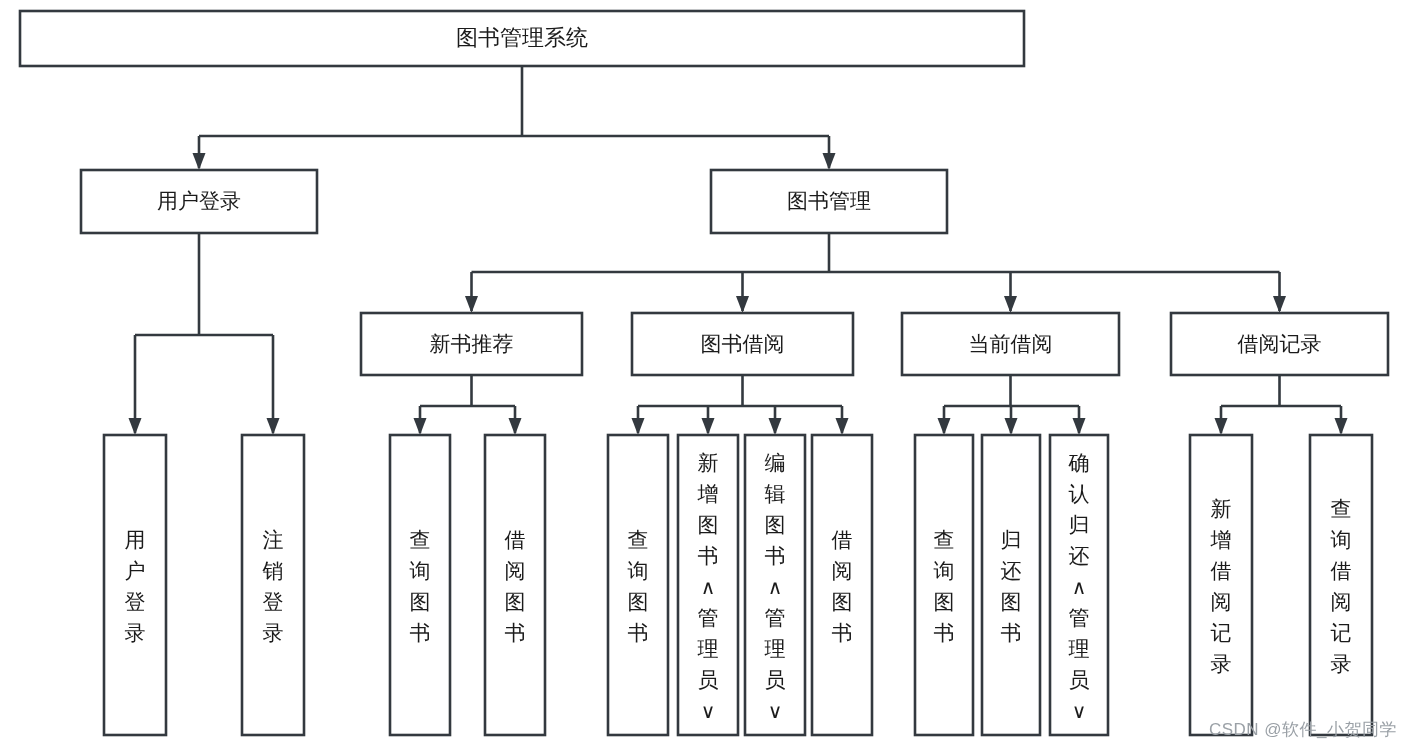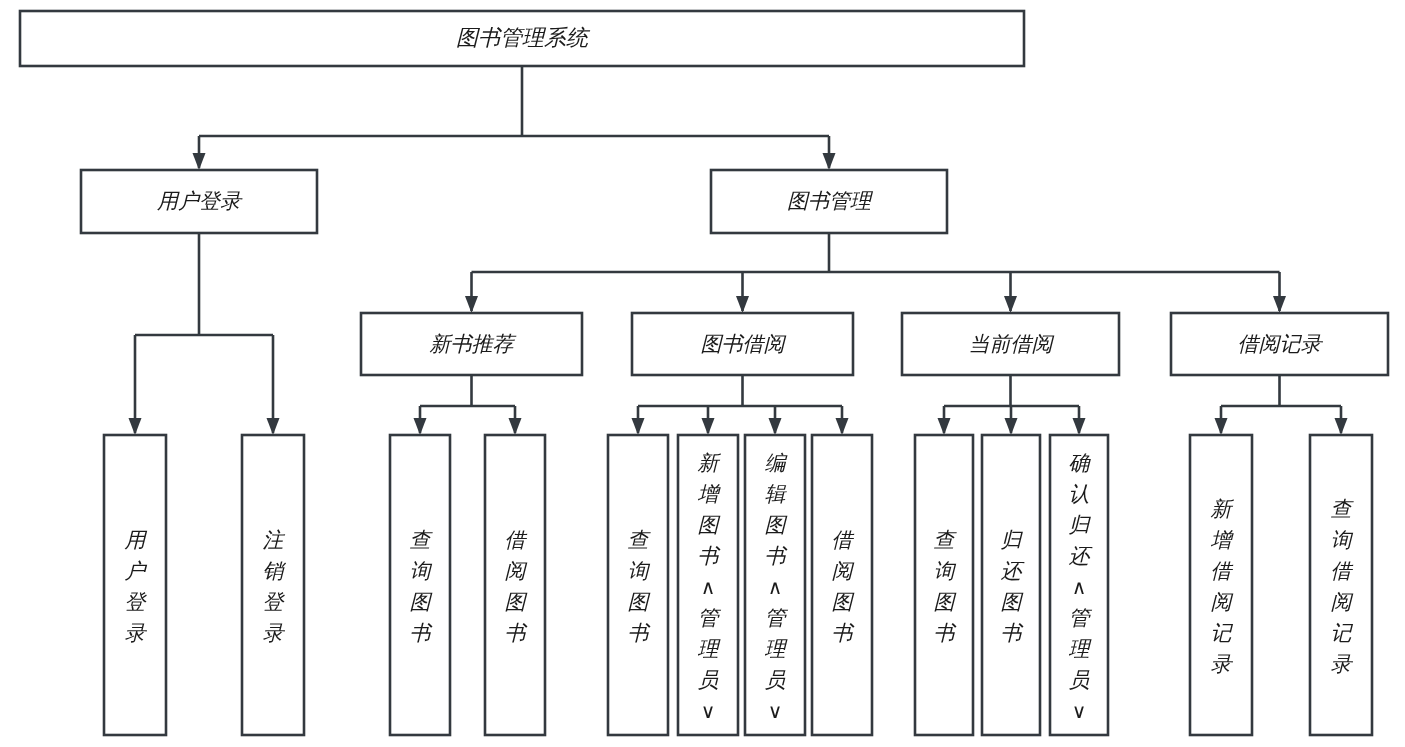--- a/index.html
+++ b/index.html
@@ -13,21 +13,20 @@
     font-family: "Liberation Sans", "DejaVu Sans", sans-serif;
     overflow: hidden;
     position: relative;
   }
   #diagram-root {
     position: absolute;
     left: 0;
     top: 0;
     width: 1405px;
     height: 747px;
-    font-style: italic;
   }
   svg.flow {
     display: block;
     width: 1405px;
     height: 747px;
   }
   .node-rect {
     fill: #ffffff;
     stroke: #33393f;
     stroke-width: 2.6;
@@ -203,13 +202,14 @@
         <g>
           <rect x="1190" y="435" width="62" height="300" class="node-rect" rx="0"></rect>
           <text x="1221" class="node-label-v" y="516.18"><tspan x="1221" dy="0">新</tspan><tspan x="1221" dy="31">增</tspan><tspan x="1221" dy="31">借</tspan><tspan x="1221" dy="31">阅</tspan><tspan x="1221" dy="31">记</tspan><tspan x="1221" dy="31">录</tspan></text>
         </g>
         <g>
           <rect x="1310" y="435" width="62" height="300" class="node-rect" rx="0"></rect>
           <text x="1341" class="node-label-v" y="516.18"><tspan x="1341" dy="0">查</tspan><tspan x="1341" dy="31">询</tspan><tspan x="1341" dy="31">借</tspan><tspan x="1341" dy="31">阅</tspan><tspan x="1341" dy="31">记</tspan><tspan x="1341" dy="31">录</tspan></text>
         </g>
       </g>
   </svg>
+  <div class="watermark">CSDN @软件_小贺同学</div>
 </div>
 
 </body></html>

